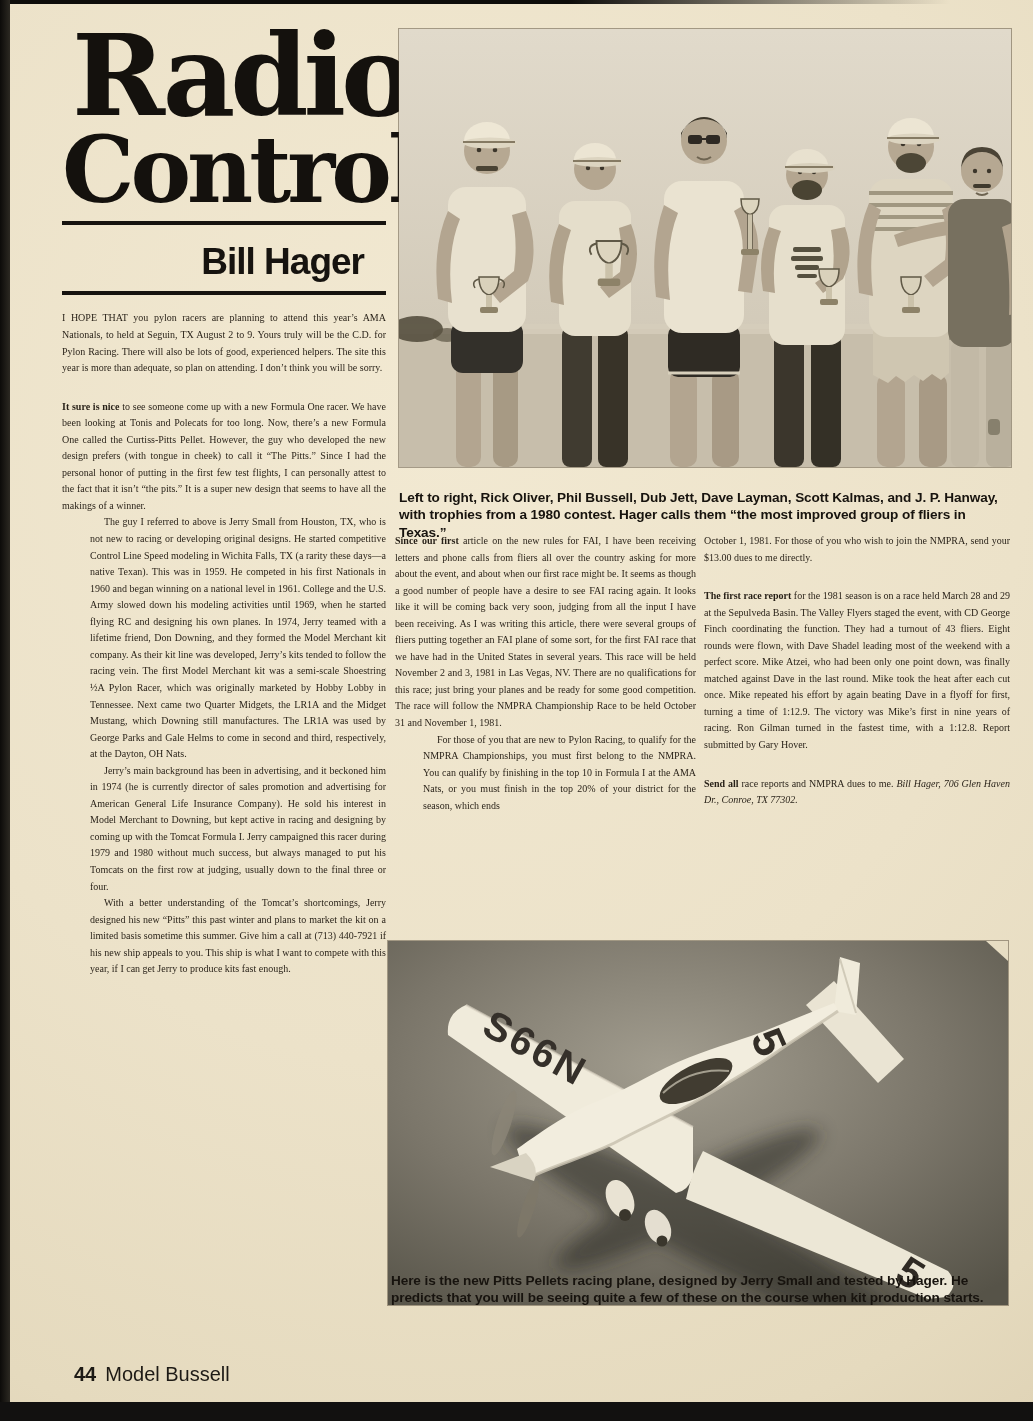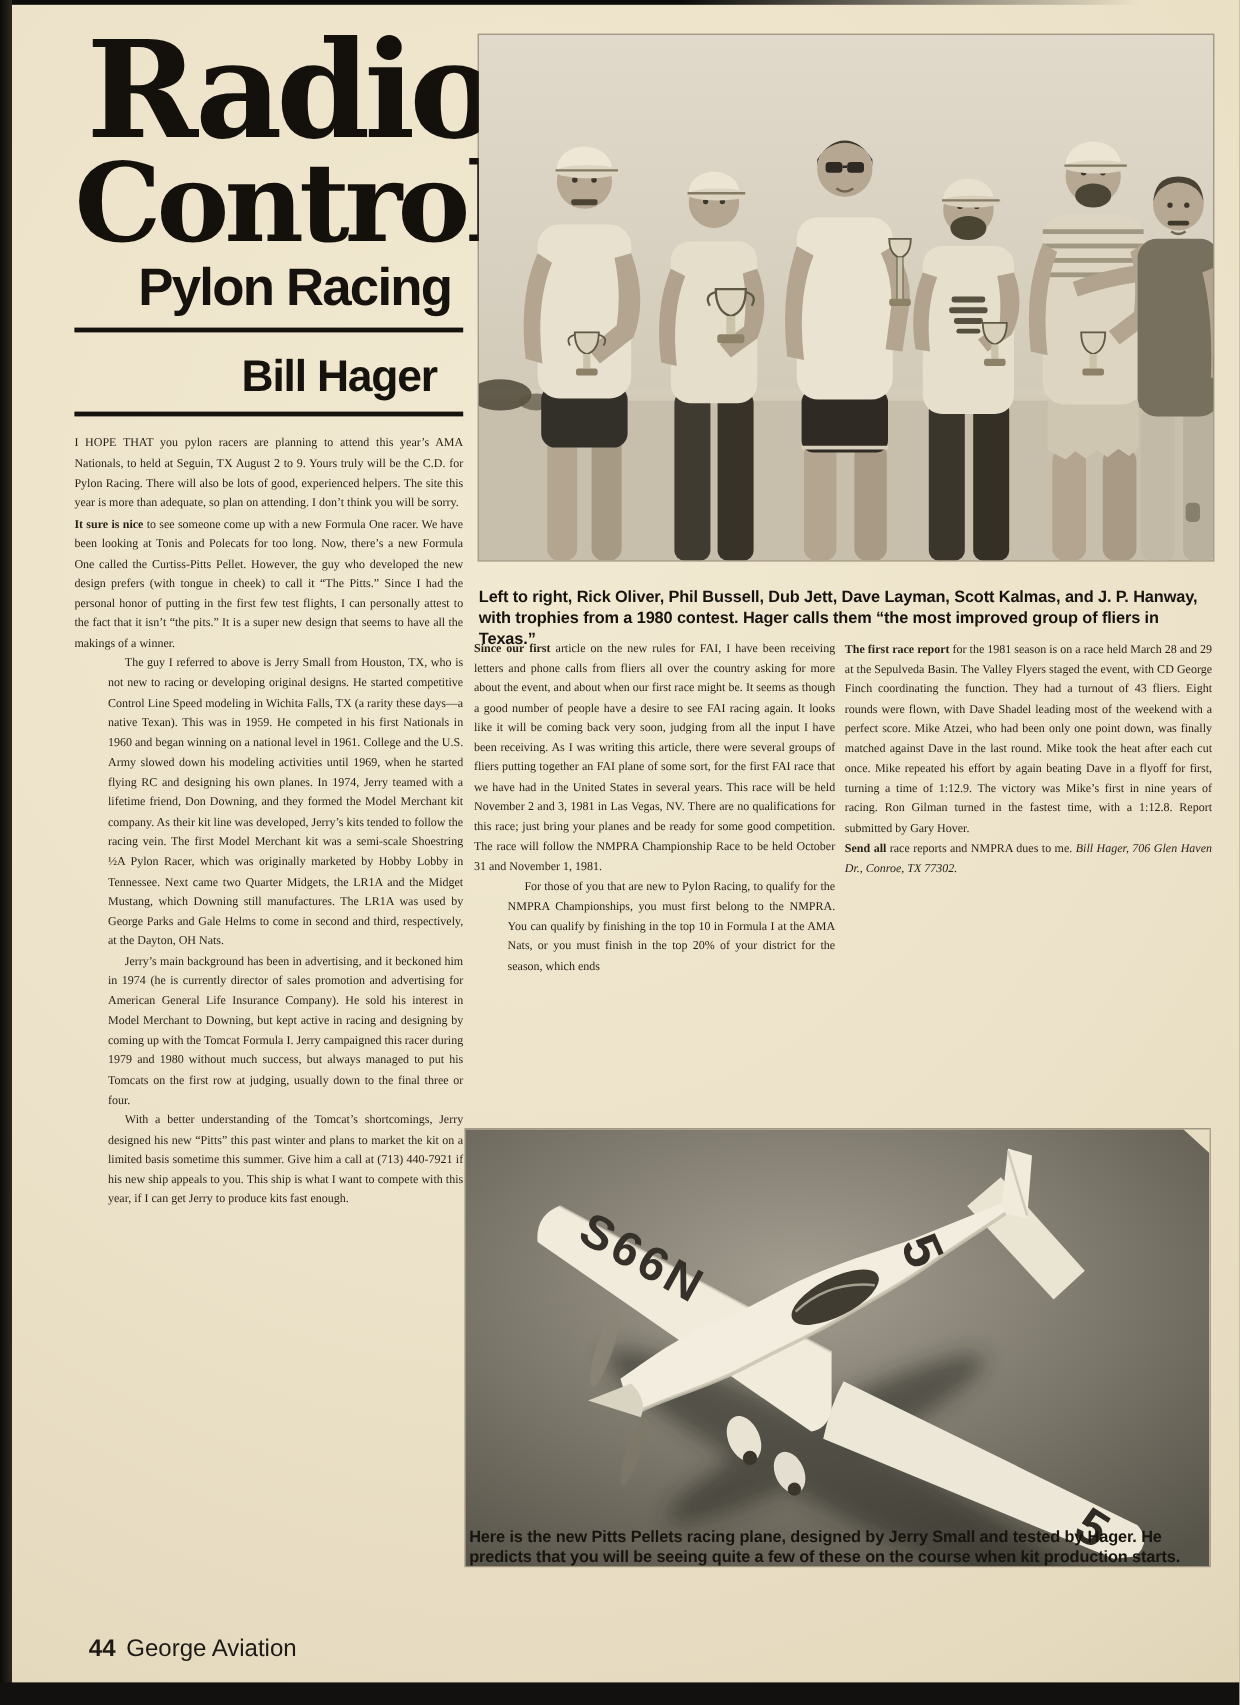--- a/index.html
+++ b/index.html
@@ -13,21 +13,21 @@
 
   .masthead-col{position:absolute;left:62px;top:24px;width:324px;}
   .t1{font-family:"DejaVu Serif",serif;font-weight:bold;font-size:112px;line-height:.92;letter-spacing:-5px;margin:0 0 0 10px;color:#14110d;}
   .t2{font-family:"DejaVu Serif",serif;font-weight:bold;font-size:91px;line-height:.95;letter-spacing:-4px;margin:0;color:#14110d;}
   .kicker{font-family:"Liberation Sans",sans-serif;font-weight:bold;font-size:44px;letter-spacing:-1.5px;text-align:right;padding-right:10px;margin-top:2px;color:#16130f;}
   .rule{height:4px;background:#16130f;margin-top:8px;}
   .author{font-family:"Liberation Sans",sans-serif;font-weight:bold;font-size:37px;letter-spacing:-1px;text-align:right;padding-right:22px;margin:16px 0 1px;color:#16130f;}
 
   .bodycol{font-size:10px;line-height:16.55px;text-align:justify;color:#261f16;}
   .bodycol p{margin:0;}
-  .bodycol p.gap{margin-top:1px;}
+  .bodycol p.gap{margin-top:22px;}
   .bodycol p.ind{text-indent:14px;margin-left:28px;}
   .lead{font-weight:bold;}
   .ital{font-style:italic;}
   .leftbody{margin-top:15px;}
   .colmid{position:absolute;left:395px;top:533px;width:301px;}
   .colright{position:absolute;left:704px;top:533px;width:306px;}
 
   figure{margin:0;}
   .photo{position:absolute;box-shadow:0 0 0 1px rgba(70,60,45,.45);}
   .photo1{left:399px;top:29px;width:612px;height:438px;}
@@ -45,21 +45,20 @@
 <body>
 
 <div class="page">
   <div class="edge-top"></div>
   <div class="edge-left"></div>
   <div class="edge-bottom"></div>
 
   <div class="masthead-col">
     <div class="t1">Radio</div>
     <div class="t2">Control</div>
-    <div class="kicker">Pylon Racing</div>
     <div class="rule"></div>
     <div class="author">Bill Hager</div>
     <div class="rule"></div>
 
     <div class="bodycol leftbody">
       <p><span>I HOPE THAT you pylon racers are planning to attend this year’s AMA Nationals, to held at Seguin, TX August 2 to 9. Yours truly will be the C.D. for Pylon Racing. There will also be lots of good, experienced helpers. The site this year is more than adequate, so plan on attending. I don’t think you will be sorry.</span></p>
       <p class="gap"><span class="lead">It sure is nice</span><span> to see someone come up with a new Formula One racer. We have been looking at Tonis and Polecats for too long. Now, there’s a new Formula One called the Curtiss-Pitts Pellet. However, the guy who developed the new design prefers (with tongue in cheek) to call it “The Pitts.” Since I had the personal honor of putting in the first few test flights, I can personally attest to the fact that it isn’t “the pits.” It is a super new design that seems to have all the makings of a winner.</span></p>
       <p class="ind"><span>The guy I referred to above is Jerry Small from Houston, TX, who is not new to racing or developing original designs. He started competitive Control Line Speed modeling in Wichita Falls, TX (a rarity these days—a native Texan). This was in 1959. He competed in his first Nationals in 1960 and began winning on a national level in 1961. College and the U.S. Army slowed down his modeling activities until 1969, when he started flying RC and designing his own planes. In 1974, Jerry teamed with a lifetime friend, Don Downing, and they formed the Model Merchant kit company. As their kit line was developed, Jerry’s kits tended to follow the racing vein. The first Model Merchant kit was a semi-scale Shoestring ½A Pylon Racer, which was originally marketed by Hobby Lobby in Tennessee. Next came two Quarter Midgets, the LR1A and the Midget Mustang, which Downing still manufactures. The LR1A was used by George Parks and Gale Helms to come in second and third, respectively, at the Dayton, OH Nats.</span></p>
       <p class="ind"><span>Jerry’s main background has been in advertising, and it beckoned him in 1974 (he is currently director of sales promotion and advertising for American General Life Insurance Company). He sold his interest in Model Merchant to Downing, but kept active in racing and designing by coming up with the Tomcat Formula I. Jerry campaigned this racer during 1979 and 1980 without much success, but always managed to put his Tomcats on the first row at judging, usually down to the final three or four.</span></p>
       <p class="ind"><span>With a better understanding of the Tomcat’s shortcomings, Jerry designed his new “Pitts” this past winter and plans to market the kit on a limited basis sometime this summer. Give him a call at (713) 440-7921 if his new ship appeals to you. This ship is what I want to compete with this year, if I can get Jerry to produce kits fast enough.</span></p>
@@ -220,20 +219,21 @@
     </svg>
   </figure>
   <p class="caption cap1">Left to right, Rick Oliver, Phil Bussell, Dub Jett, Dave Layman, Scott Kalmas, and J. P. Hanway, with trophies from a 1980 contest. Hager calls them “the most improved group of fliers in Texas.”</p>
 
   <div class="bodycol colmid">
     <p><span class="lead">Since our first</span><span> article on the new rules for FAI, I have been receiving letters and phone calls from fliers all over the country asking for more about the event, and about when our first race might be. It seems as though a good number of people have a desire to see FAI racing again. It looks like it will be coming back very soon, judging from all the input I have been receiving. As I was writing this article, there were several groups of fliers putting together an FAI plane of some sort, for the first FAI race that we have had in the United States in several years. This race will be held November 2 and 3, 1981 in Las Vegas, NV. There are no qualifications for this race; just bring your planes and be ready for some good competition. The race will follow the NMPRA Championship Race to be held October 31 and November 1, 1981.</span></p>
     <p class="ind"><span>For those of you that are new to Pylon Racing, to qualify for the NMPRA Championships, you must first belong to the NMPRA. You can qualify by finishing in the top 10 in Formula I at the AMA Nats, or you must finish in the top 20% of your district for the season, which ends</span></p>
   </div>
 
   <div class="bodycol colright">
+    <p><span>October 1, 1981. For those of you who wish to join the NMPRA, send your $13.00 dues to me directly.</span></p>
     <p class="gap"><span class="lead">The first race report</span><span> for the 1981 season is on a race held March 28 and 29 at the Sepulveda Basin. The Valley Flyers staged the event, with CD George Finch coordinating the function. They had a turnout of 43 fliers. Eight rounds were flown, with Dave Shadel leading most of the weekend with a perfect score. Mike Atzei, who had been only one point down, was finally matched against Dave in the last round. Mike took the heat after each cut once. Mike repeated his effort by again beating Dave in a flyoff for first, turning a time of 1:12.9. The victory was Mike’s first in nine years of racing. Ron Gilman turned in the fastest time, with a 1:12.8. Report submitted by Gary Hover.</span></p>
     <p class="gap"><span class="lead">Send all</span><span> race reports and NMPRA dues to me. </span><span class="ital">Bill Hager, 706 Glen Haven Dr., Conroe, TX 77302.</span></p>
   </div>
 
   <figure class="photo photo2">
     <svg width="620" height="364" viewBox="0 0 620 364">
       <defs>
         <radialGradient id="bg2" cx="45%" cy="35%" r="80%">
           <stop offset="0" stop-color="#a29d8f"></stop>
             <stop offset=".55" stop-color="#7b766a"></stop>
@@ -279,15 +279,15 @@
         <ellipse cx="232" cy="258" rx="13" ry="20" transform="rotate(-24 232 258)" fill="#e9e3d3"></ellipse>
         <ellipse cx="270" cy="286" rx="12" ry="18" transform="rotate(-24 270 286)" fill="#e4ded0"></ellipse>
         <circle cx="237" cy="274" r="6" fill="#3a362c"></circle>
         <circle cx="274" cy="300" r="5.5" fill="#3a362c"></circle>
       </g>
     </svg>
   </figure>
   <p class="caption cap2">Here is the new Pitts Pellets racing plane, designed by Jerry Small and tested by Hager. He predicts that you will be seeing quite a few of these on the course when kit production starts.</p>
 
   <div class="footer">
-    <span class="pg">44</span><span>George Aviation</span>
+    <span class="pg">44</span><span>Model Bussell</span>
   </div>
 </div>
 
 </body></html>

